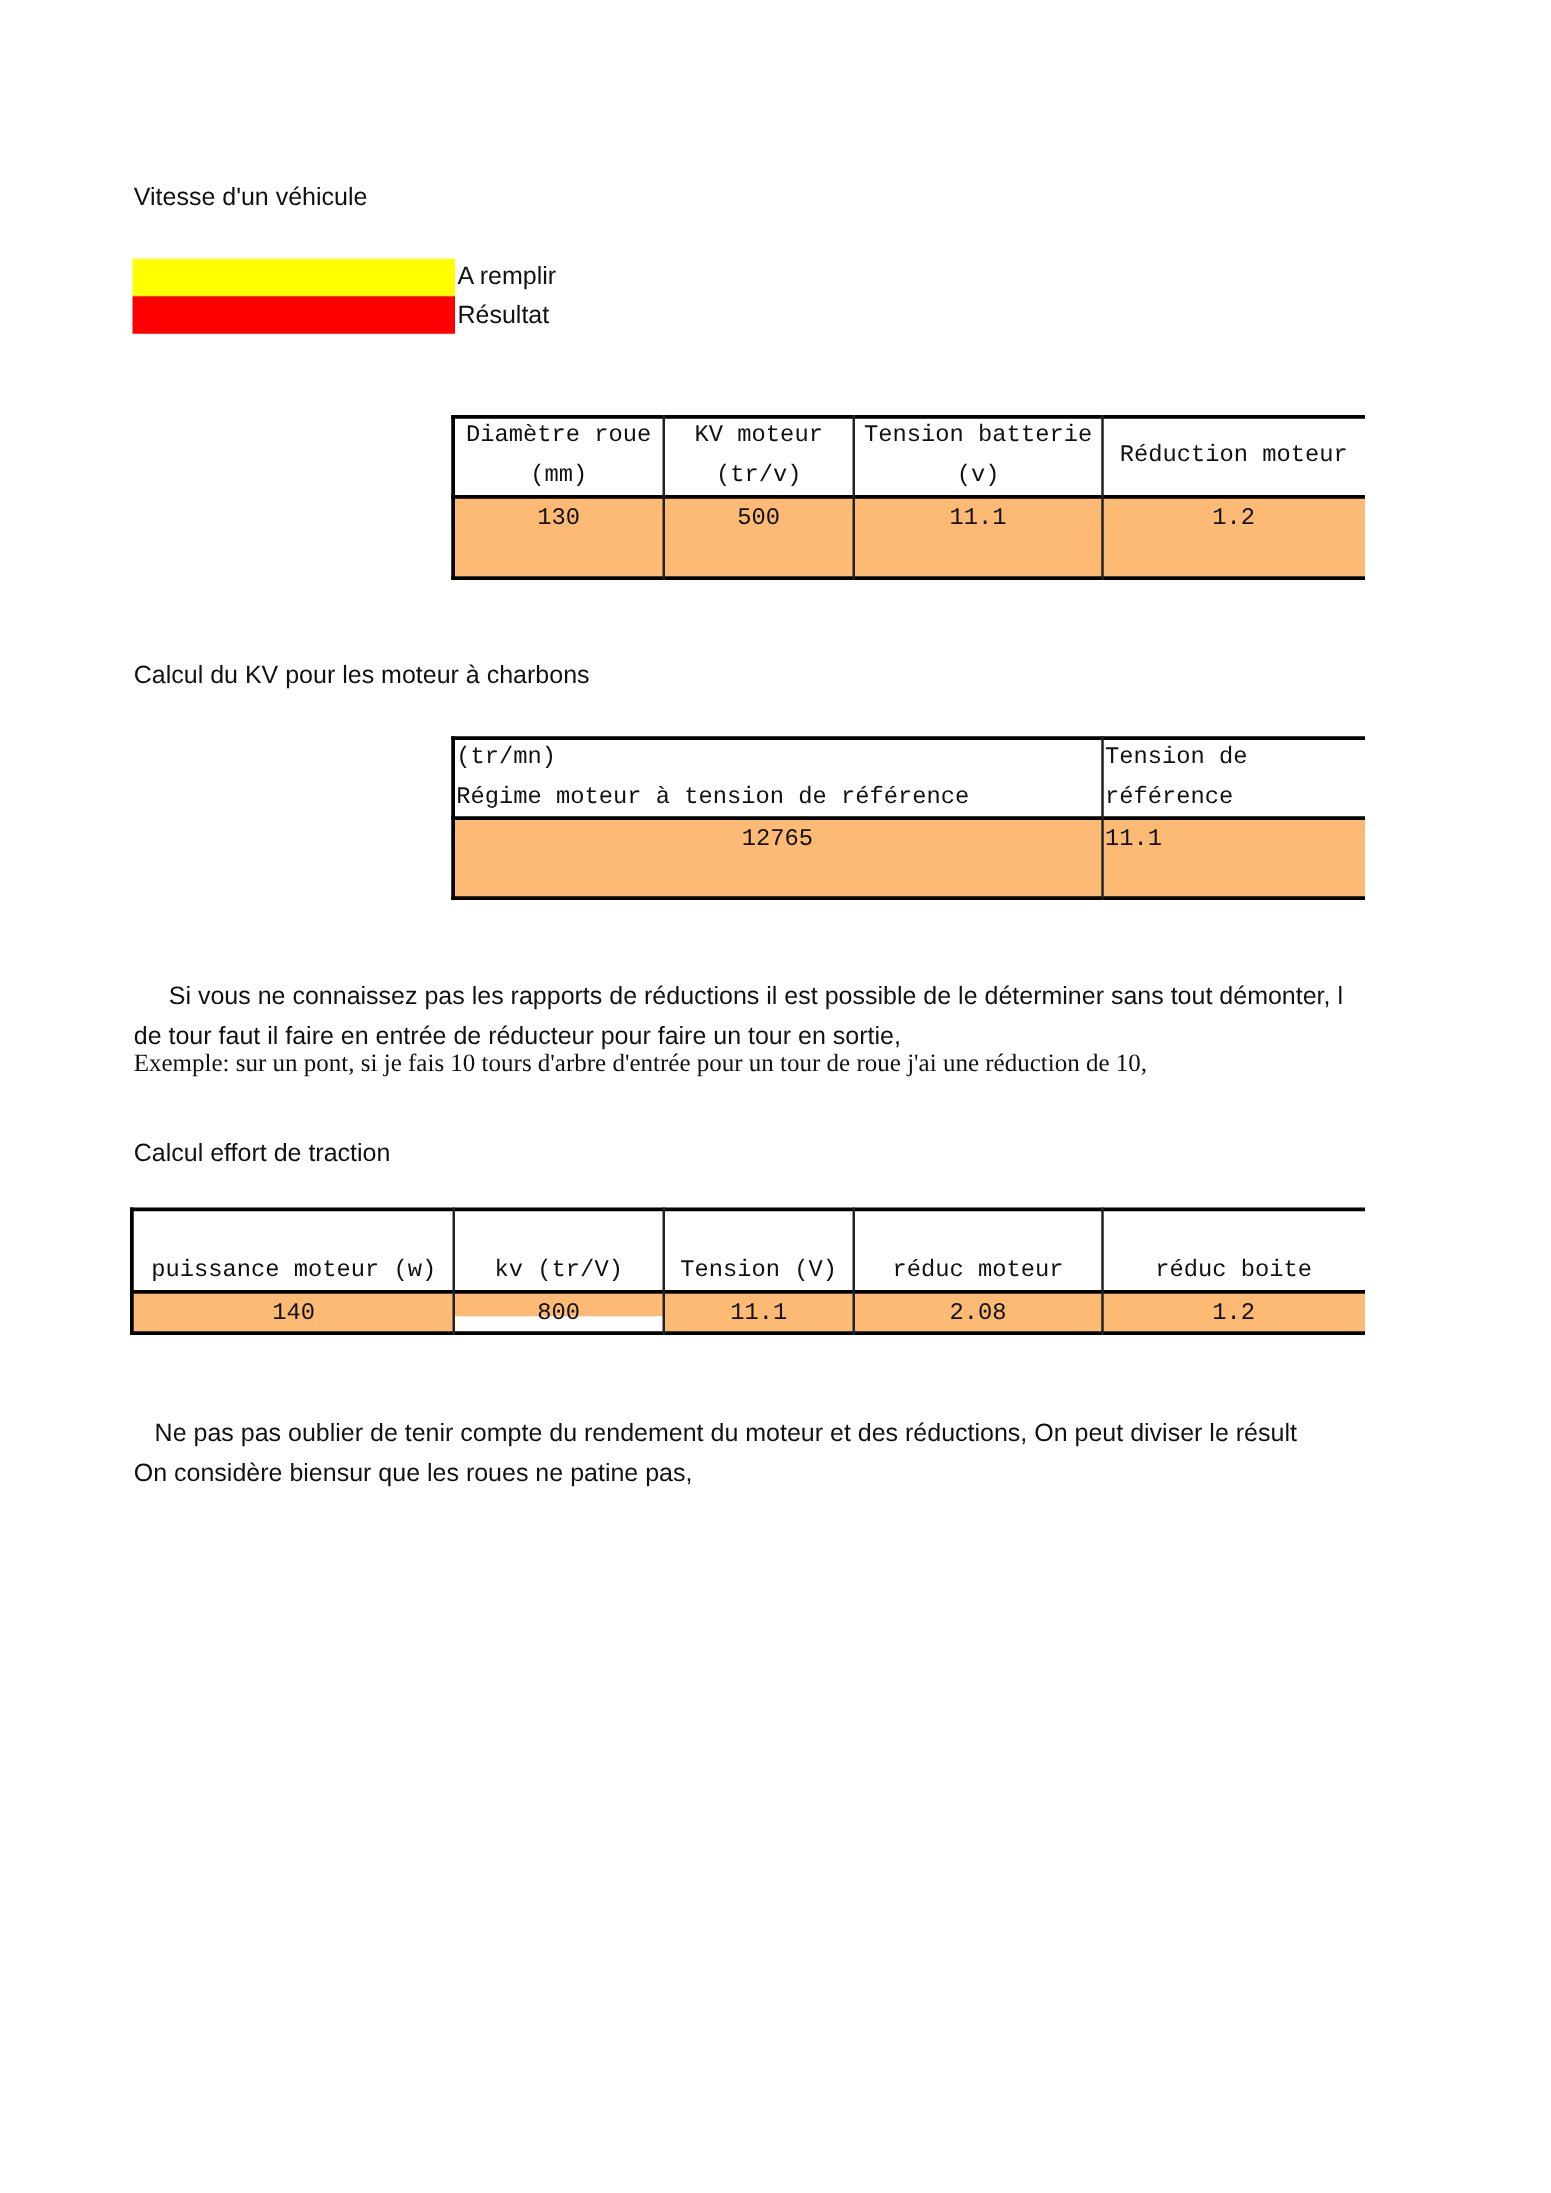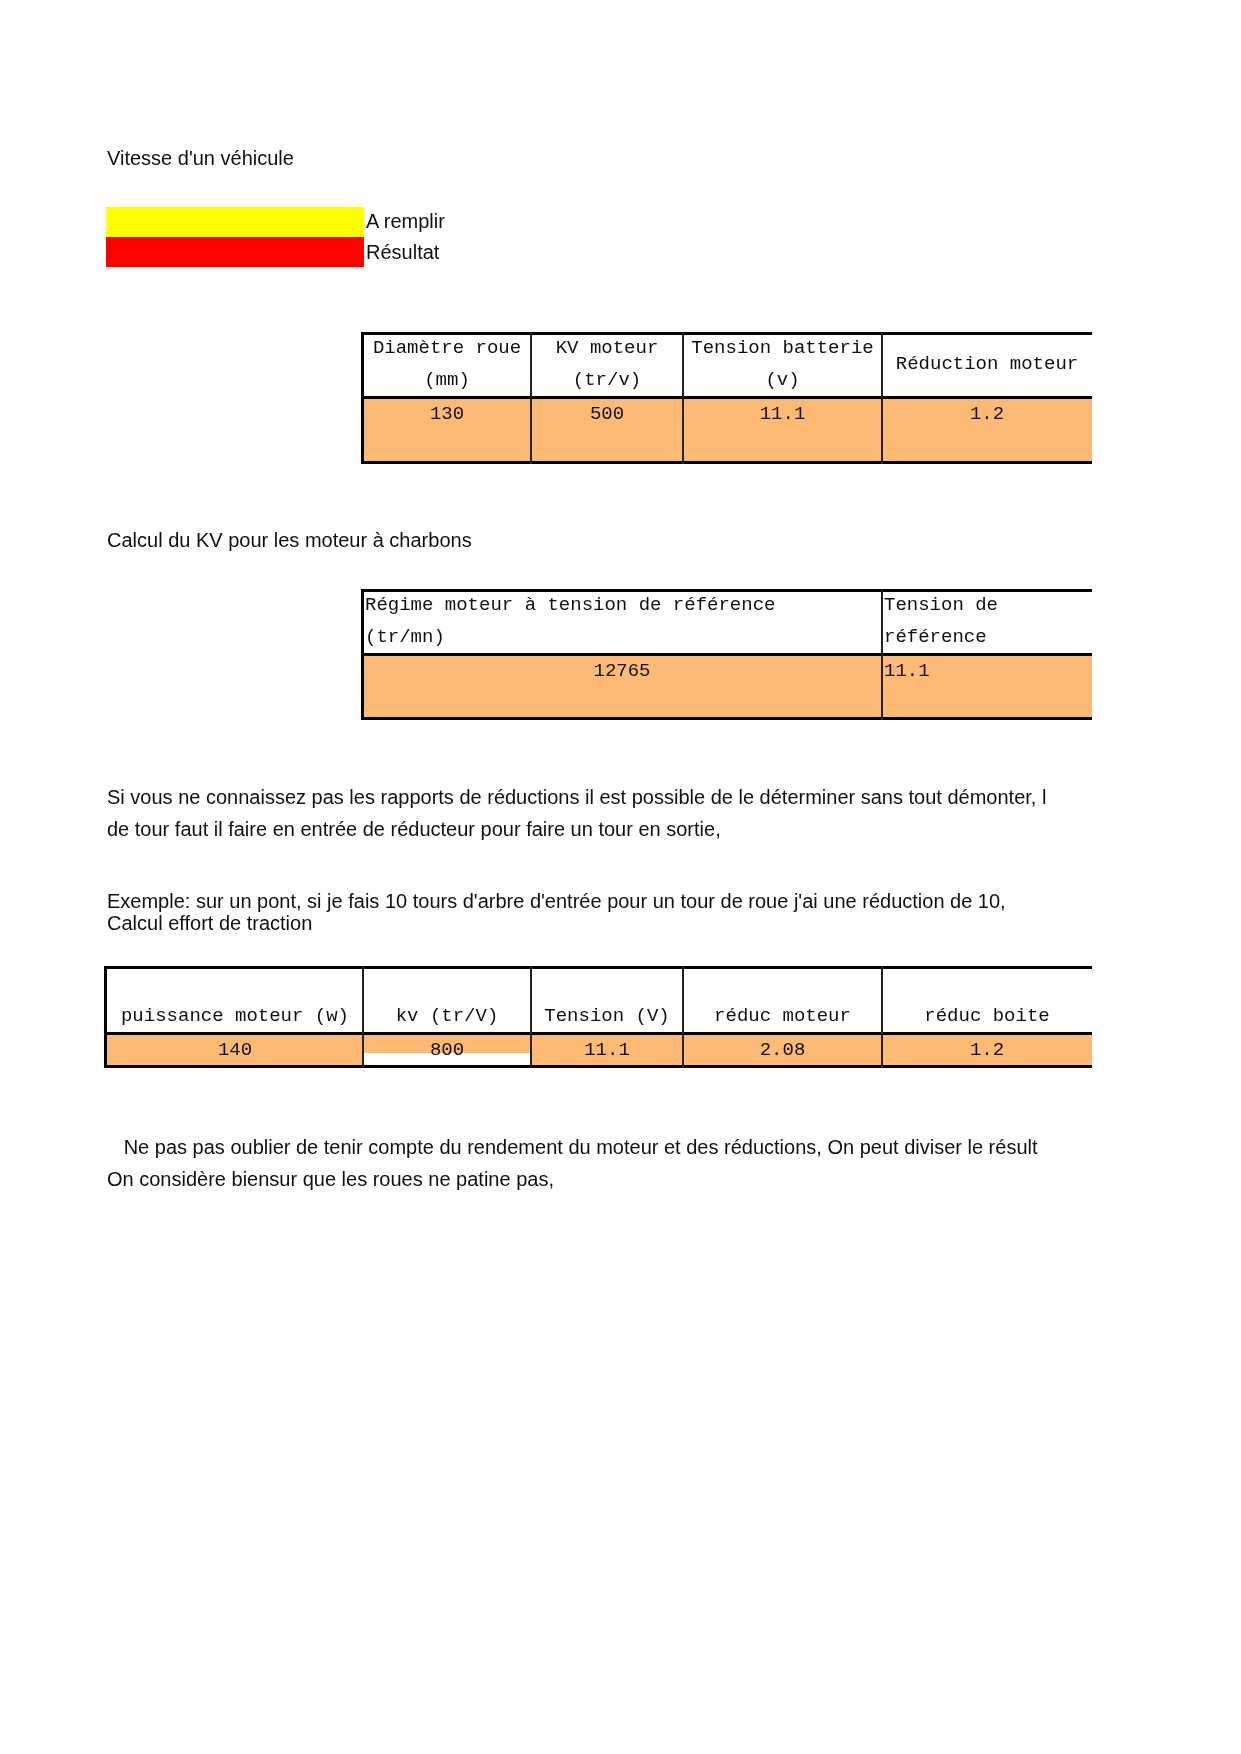--- a/index.html
+++ b/index.html
@@ -64,39 +64,39 @@
   <div class="line" style="left:361px; top:461px; width:731px; height:3px;"></div>
   <div class="line" style="left:361px; top:332px; width:3px; height:132px;"></div>
   <div class="line thin" style="left:530px; top:332px; width:2px; height:132px;"></div>
   <div class="line thin" style="left:682px; top:332px; width:2px; height:132px;"></div>
   <div class="line thin" style="left:881px; top:332px; width:2px; height:132px;"></div>
 </div>
 
 <div class="abs" style="left:107px; top:529px; font-size:20px;">Calcul du KV pour les moteur à charbons</div>
 <div class="tbl" style="left:0; top:0;">
   <div class="cell left" style="left:363px; top:589px; width:518px; height:64px;">
+    <div>(tr/mn)</div>
     <div>Régime moteur à tension de référence</div>
-    <div>(tr/mn)</div>
   </div>
   <div class="cell left" style="left:882px; top:589px; width:210px; height:64px;">
     <div>Tension de référence</div>
     <div>(v)</div>
   </div>
   <div class="cell center yellow" style="left:363px; top:655px; width:518px; height:63px;">12765</div>
   <div class="cell left yellow" style="left:882px; top:655px; width:210px; height:63px;">11.1</div>
   <div class="line" style="left:361px; top:589px; width:731px; height:3px;"></div>
   <div class="line" style="left:361px; top:653px; width:731px; height:3px;"></div>
   <div class="line" style="left:361px; top:717px; width:731px; height:3px;"></div>
   <div class="line" style="left:361px; top:589px; width:3px; height:131px;"></div>
   <div class="line thin" style="left:881px; top:589px; width:2px; height:131px;"></div>
 </div>
 
-<div class="para" style="top:781px;">Si vous ne connaissez pas les rapports de réductions il est possible de le déterminer sans tout démonter, l</div>
+<div class="para" style="top:781px;margin-left:28px;">Si vous ne connaissez pas les rapports de réductions il est possible de le déterminer sans tout démonter, l</div>
 <div class="para" style="top:813px;">de tour faut il faire en entrée de réducteur pour faire un tour en sortie,</div>
-<div class="para" style="top:885px;">Exemple: sur un pont, si je fais 10 tours d'arbre d'entrée pour un tour de roue j'ai une réduction de 10,</div>
+<div class="para" style="top:835px;font-family:Liberation Serif, serif;">Exemple: sur un pont, si je fais 10 tours d'arbre d'entrée pour un tour de roue j'ai une réduction de 10,</div>
 
 <div class="abs bold" style="left:107px; top:912px; font-size:20px;">Calcul effort de traction</div>
 <div class="tbl" style="left:0; top:0;">
   <div class="cell center" style="left:107px; top:1000px; width:256px; height:32px;">puissance moteur (w)</div>
   <div class="cell center" style="left:363px; top:1000px; width:168px; height:32px;">kv (tr/V)</div>
   <div class="cell center" style="left:531px; top:1000px; width:152px; height:32px;">Tension (V)</div>
   <div class="cell center" style="left:683px; top:1000px; width:199px; height:32px;">réduc moteur</div>
   <div class="cell center" style="left:882px; top:1000px; width:210px; height:32px;">réduc boite</div>
 
   <div class="cell center yellow" style="left:107px; top:1035px; width:256px; height:30px; line-height:30px;">140</div>

